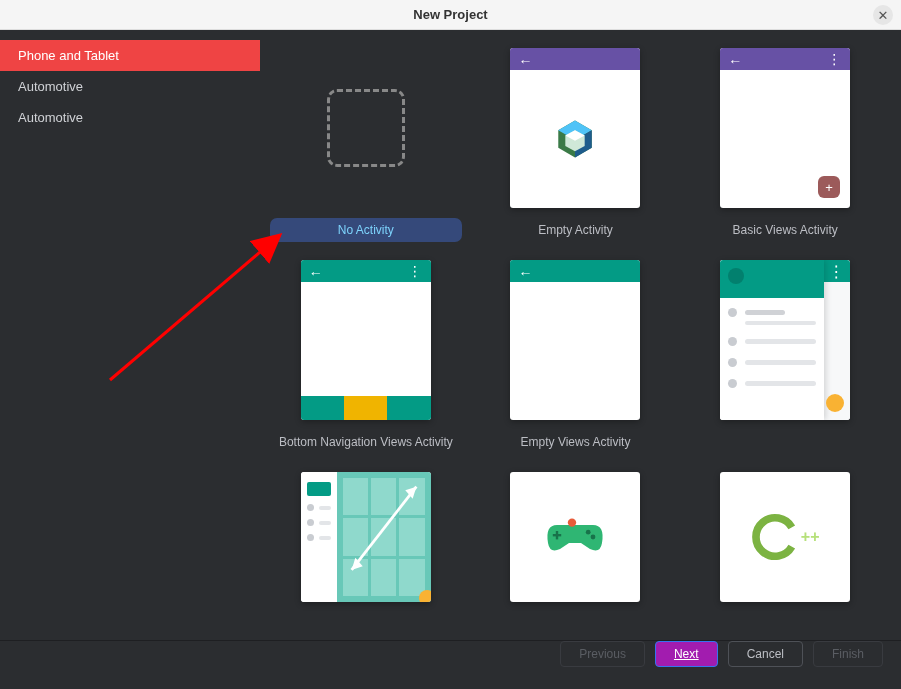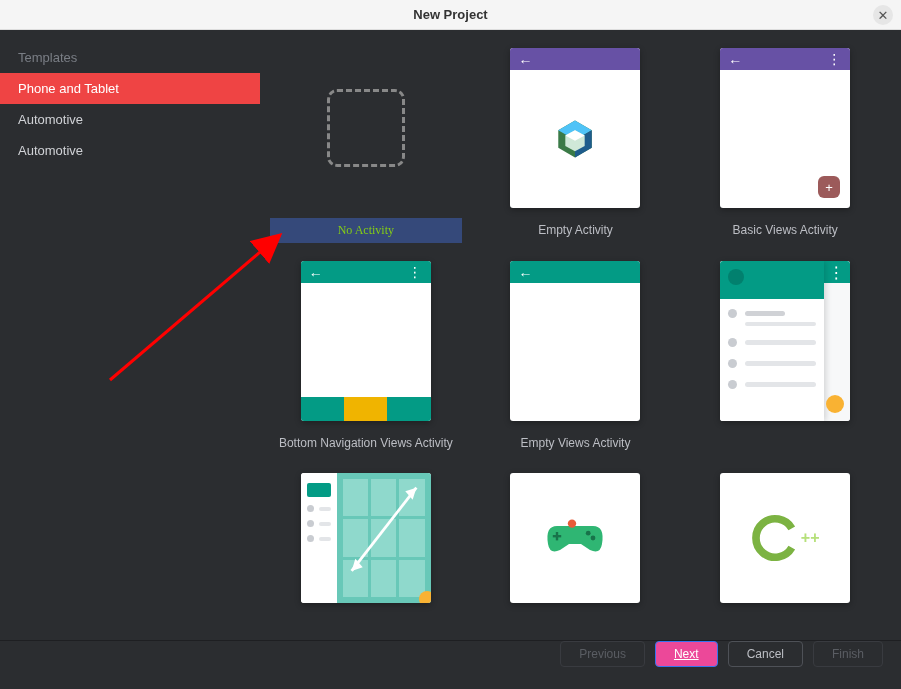--- a/index.html
+++ b/index.html
@@ -91,23 +91,22 @@
 .template-label {
   margin-top: 10px;
   font-size: 12px;
   color: #bcbec4;
   text-align: center;
   padding: 5px 4px;
   width: 100%;
 }
 .template-card.selected .template-label {
   background: #35497a;
-  color: #84cc16;
-  border-radius: 0;
-  font-family: Liberation Serif, serif;
+  color: #7dd3fc;
+  border-radius: 7px;
 }
 
 
 .dashed-box {
   width: 78px; height: 78px;
   border: 3px dashed #888;
   border-radius: 10px;
   margin: auto;
 }
 
@@ -212,21 +211,21 @@
   height: 26px;
   padding: 0 18px;
   border-radius: 4px;
   font-size: 12px;
   border: 1px solid #4e5157;
   background: #2b2d30;
   color: #bcbec4;
   cursor: pointer;
   display: flex; align-items: center;
 }
-.btn.primary { background: #ec4899; border-color: #3574f0; color: #fff; text-decoration: underline; }
+.btn.primary { background: #a21caf; border-color: #3574f0; color: #fff; text-decoration: underline; }
 .btn.disabled { color: #5a5d63; border-color: #393b40; cursor: default; }
 
 
 .arrow-anno {
   position: absolute;
   left: 100px;
   top: 220px;
   pointer-events: none;
 }
 </style>
@@ -236,21 +235,20 @@
 <div class="titlebar">
   <span class="titlebar-title">New Project</span>
   <div class="close-btn">
     <span>✕</span>
   </div>
 </div>
 
 <div class="main">
 
   <div class="sidebar">
-    <div class="sidebar-header">Templates</div>
     <div class="sidebar-item selected">
       <span>Phone and Tablet</span>
     </div>
     <div class="sidebar-item">
       <span>Automotive</span>
     </div>
     <div class="sidebar-item">
       <span>Automotive</span>
     </div>
   </div>

